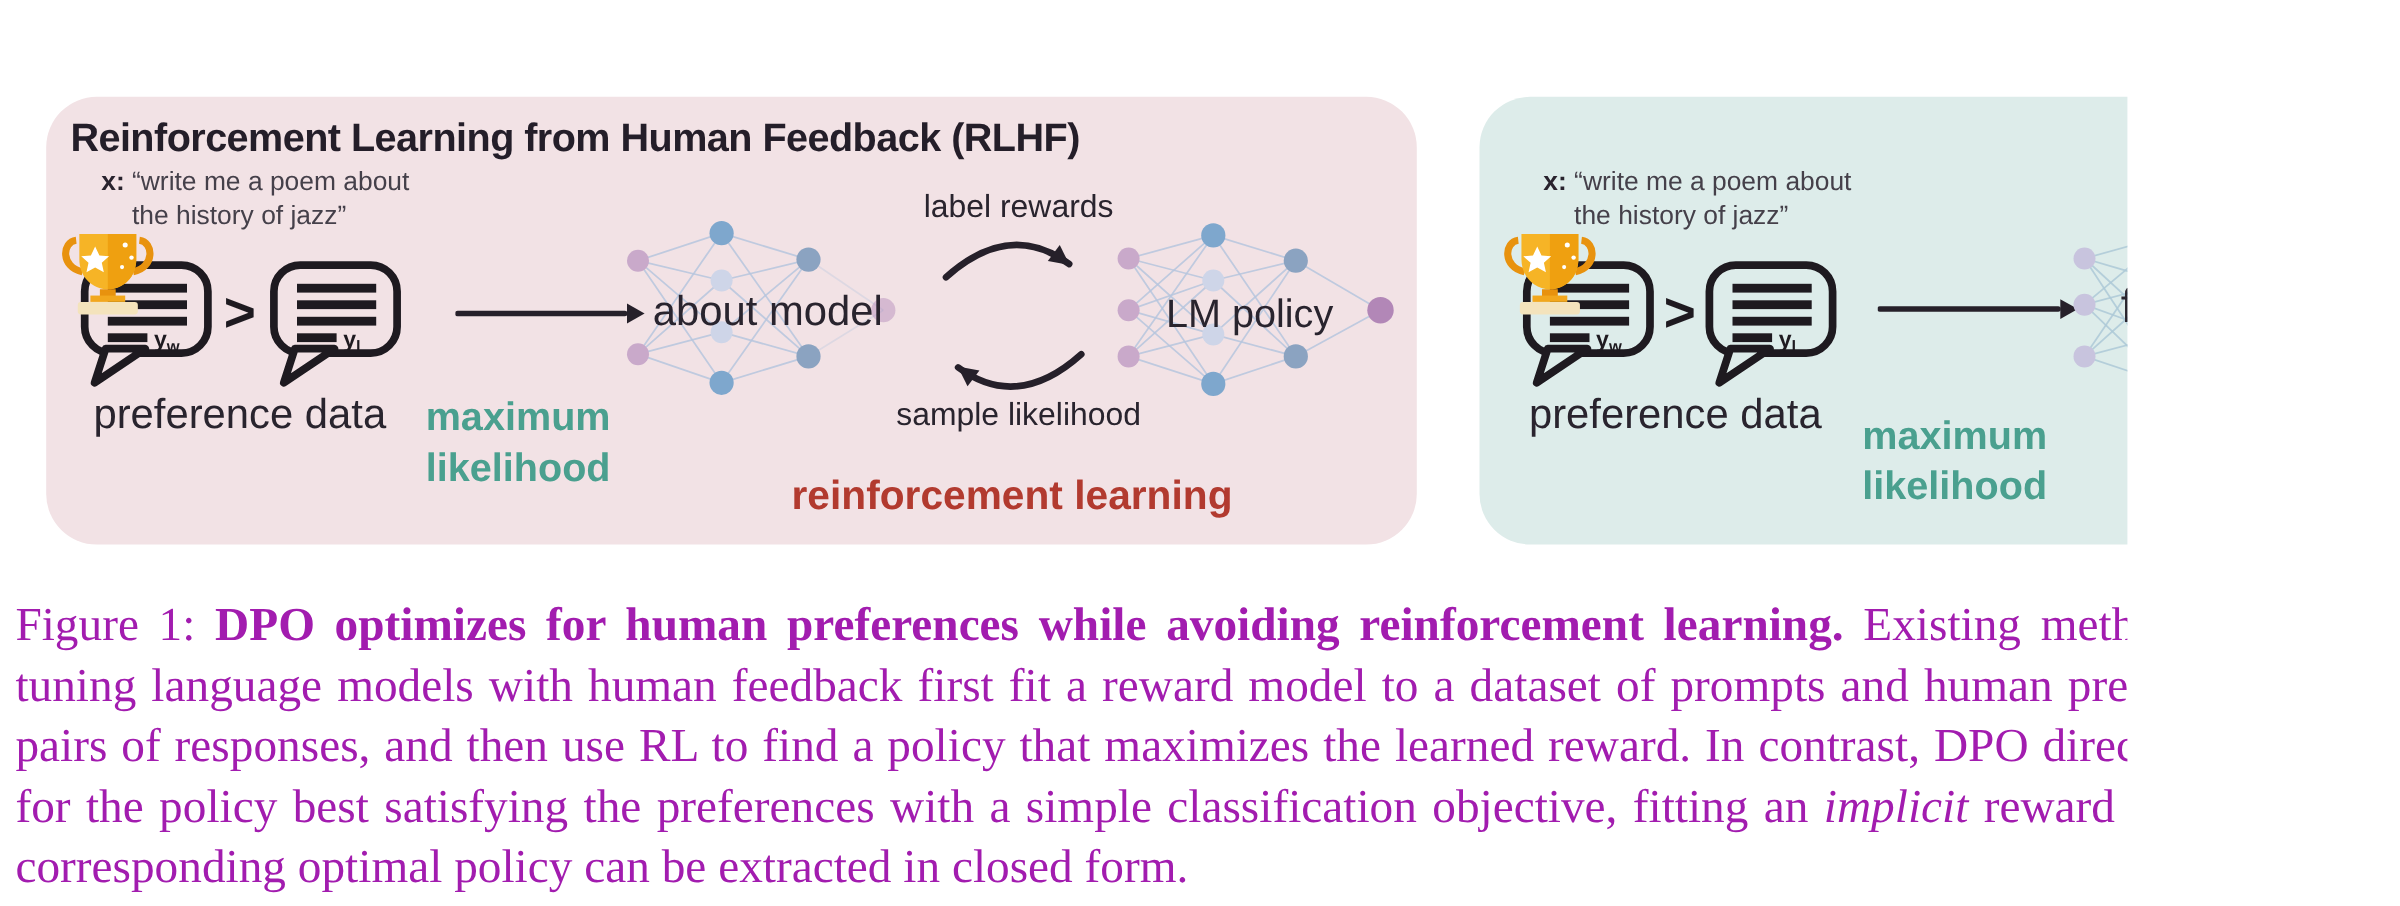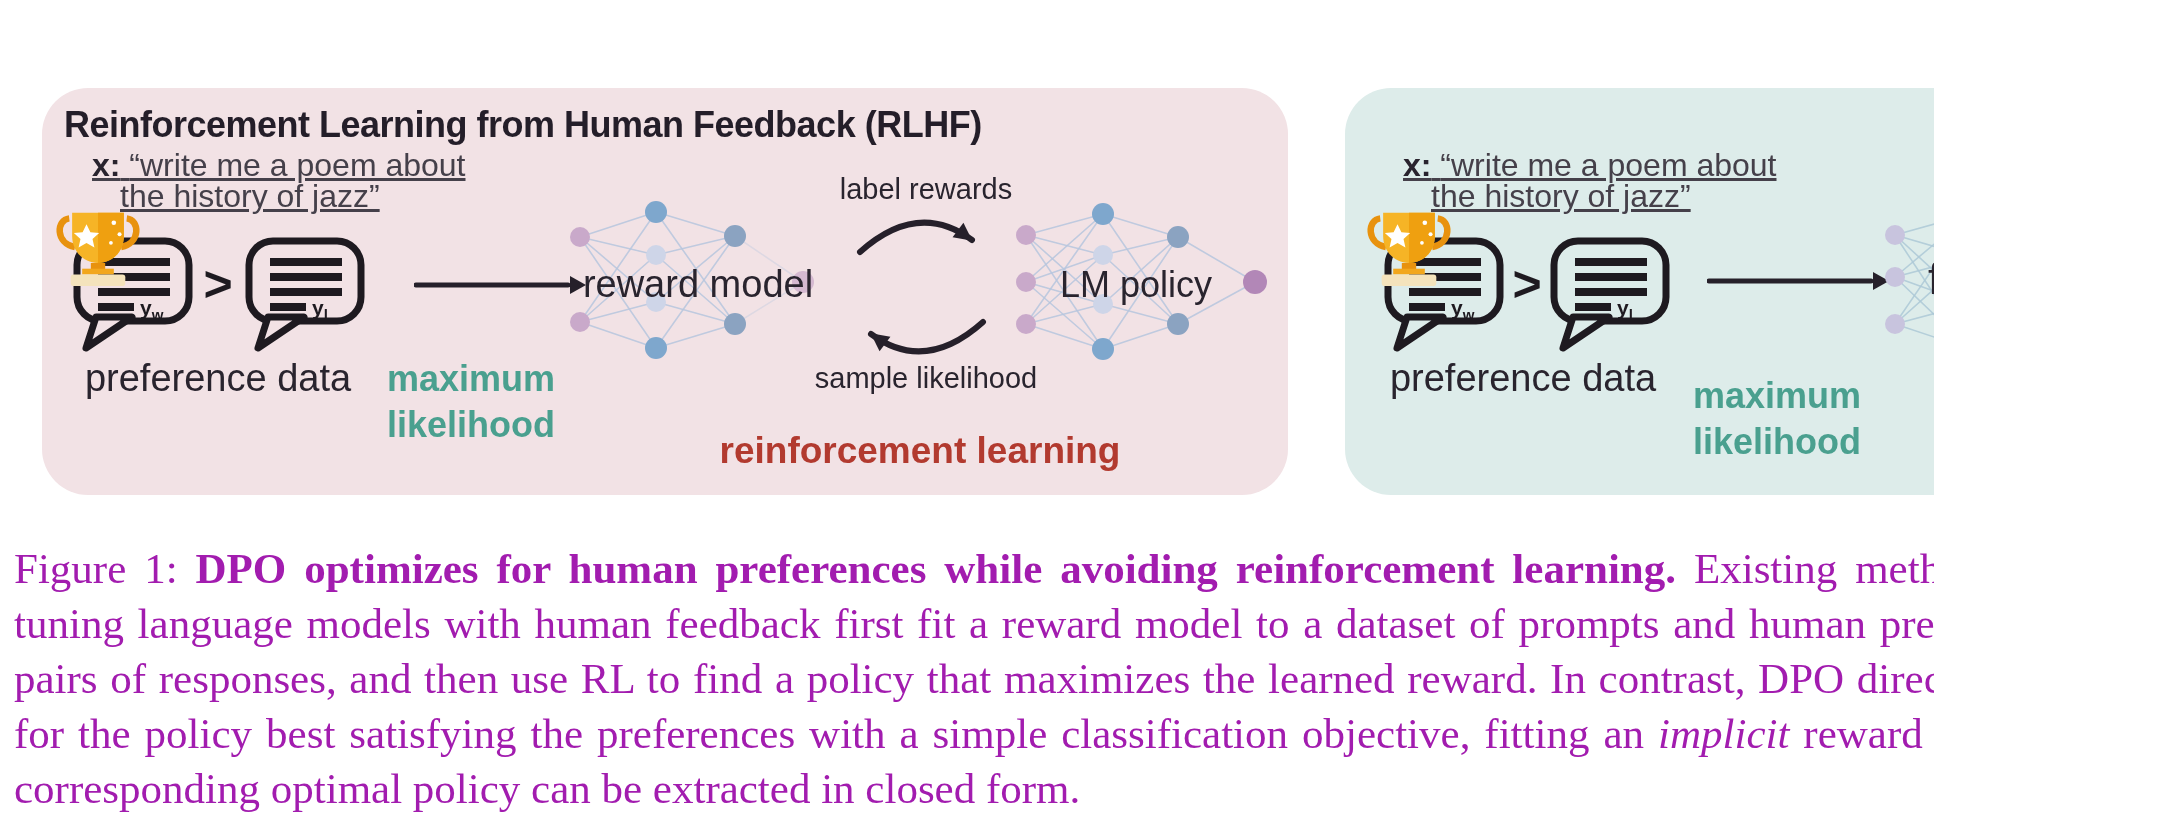--- a/index.html
+++ b/index.html
@@ -5,21 +5,21 @@
   html,body{margin:0;padding:0;background:#fff;}
   .stage{position:relative;width:1934px;height:824px;background:#ffffff;
          font-family:"Liberation Sans",sans-serif;overflow:hidden;}
   .panel{position:absolute;top:88px;height:407px;border-radius:46px;}
   .rlhf{left:42px;width:1246px;background:#f2e2e5;--bg:#f2e2e5;}
   .dpo{left:1345px;width:811px;background:#ddecea;--bg:#ddecea;}
   .panel-title{position:absolute;top:16px;margin:0;font-size:36px;font-weight:bold;
          color:#241e29;letter-spacing:-0.5px;white-space:nowrap;}
   .rlhf .panel-title{left:22px;}
   .dpo .panel-title{left:30px;}
-  .prompt{position:absolute;font-size:32px;color:#45404a;line-height:31px;text-decoration:underline;}
+  .prompt{position:absolute;font-size:24px;color:#45404a;line-height:31px;}
   .rlhf .prompt{left:50px;top:62px;}
   .dpo .prompt{left:58px;top:62px;}
   .prompt b{color:#29232e;}
   .prompt .pl2{margin-left:28px;}
   .trophy{position:absolute;z-index:3;}
   .rlhf .trophy{left:10px;top:116px;}
   .dpo .trophy{left:18px;top:116px;}
   .bubble{position:absolute;z-index:2;}
   .gt{position:absolute;transform:translate(-50%,-50%);font-size:50px;font-weight:bold;
       color:#1e1a20;z-index:2;}
@@ -123,21 +123,21 @@
         <circle cx="12" cy="37" r="10" fill="#c9a9ca"></circle>
         <circle cx="12" cy="122" r="10" fill="#c9a9ca"></circle>
         <circle cx="88" cy="12" r="11" fill="#7ea7cd"></circle>
         <circle cx="88" cy="55" r="10" fill="#ced5e8"></circle>
         <circle cx="88" cy="102" r="10" fill="#ced5e8"></circle>
         <circle cx="88" cy="148" r="11" fill="#7ea7cd"></circle>
         <circle cx="167" cy="36" r="11" fill="#8ba3c1"></circle>
         <circle cx="167" cy="124" r="11" fill="#8ba3c1"></circle>
         <circle cx="235" cy="82" r="11" fill="#b287b7" opacity="0.45"></circle>
       </svg>
-    <span class="clbl netlbl" style="left:656px;top:196px;">reward model</span>
+    <span class="clbl netlbl" style="left:656px;top:196px;">about model</span>
 
     <span class="clbl small-lbl" style="left:884px;top:101px;">label rewards</span>
 
     <svg class="cycle" style="left:812px;top:120px;" width="132" height="52" viewBox="0 0 132 52">
       <path d="M6 44 Q 64 -8 118 32" fill="none" stroke="#26202a" stroke-width="6" stroke-linecap="round"></path>
       <polygon points="0,-9 18,0 0,9" transform="translate(104,22) rotate(37)" fill="#26202a"></polygon>
     </svg>
 
     <svg class="cycle" style="left:815px;top:226px;" width="132" height="52" viewBox="0 0 132 52">
       <path d="M126 8 Q 68 60 14 20" fill="none" stroke="#26202a" stroke-width="6" stroke-linecap="round"></path>

